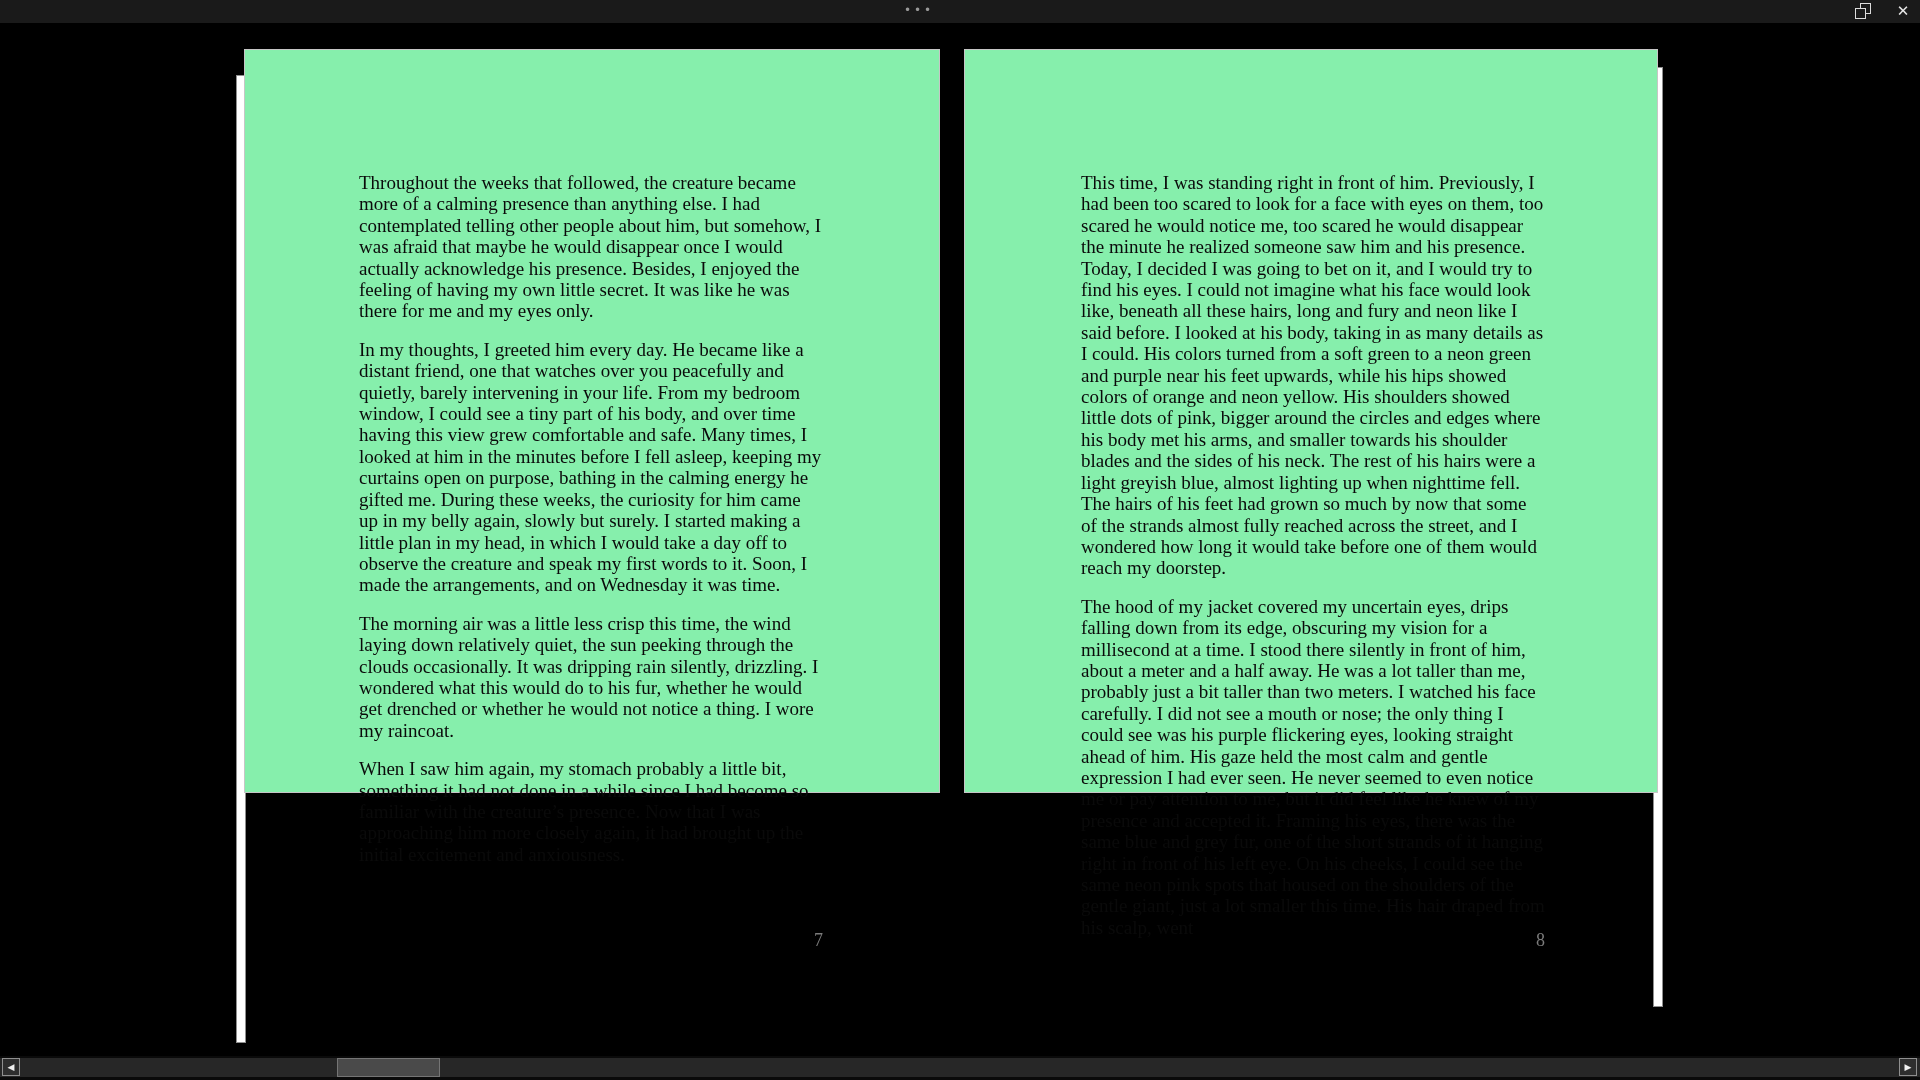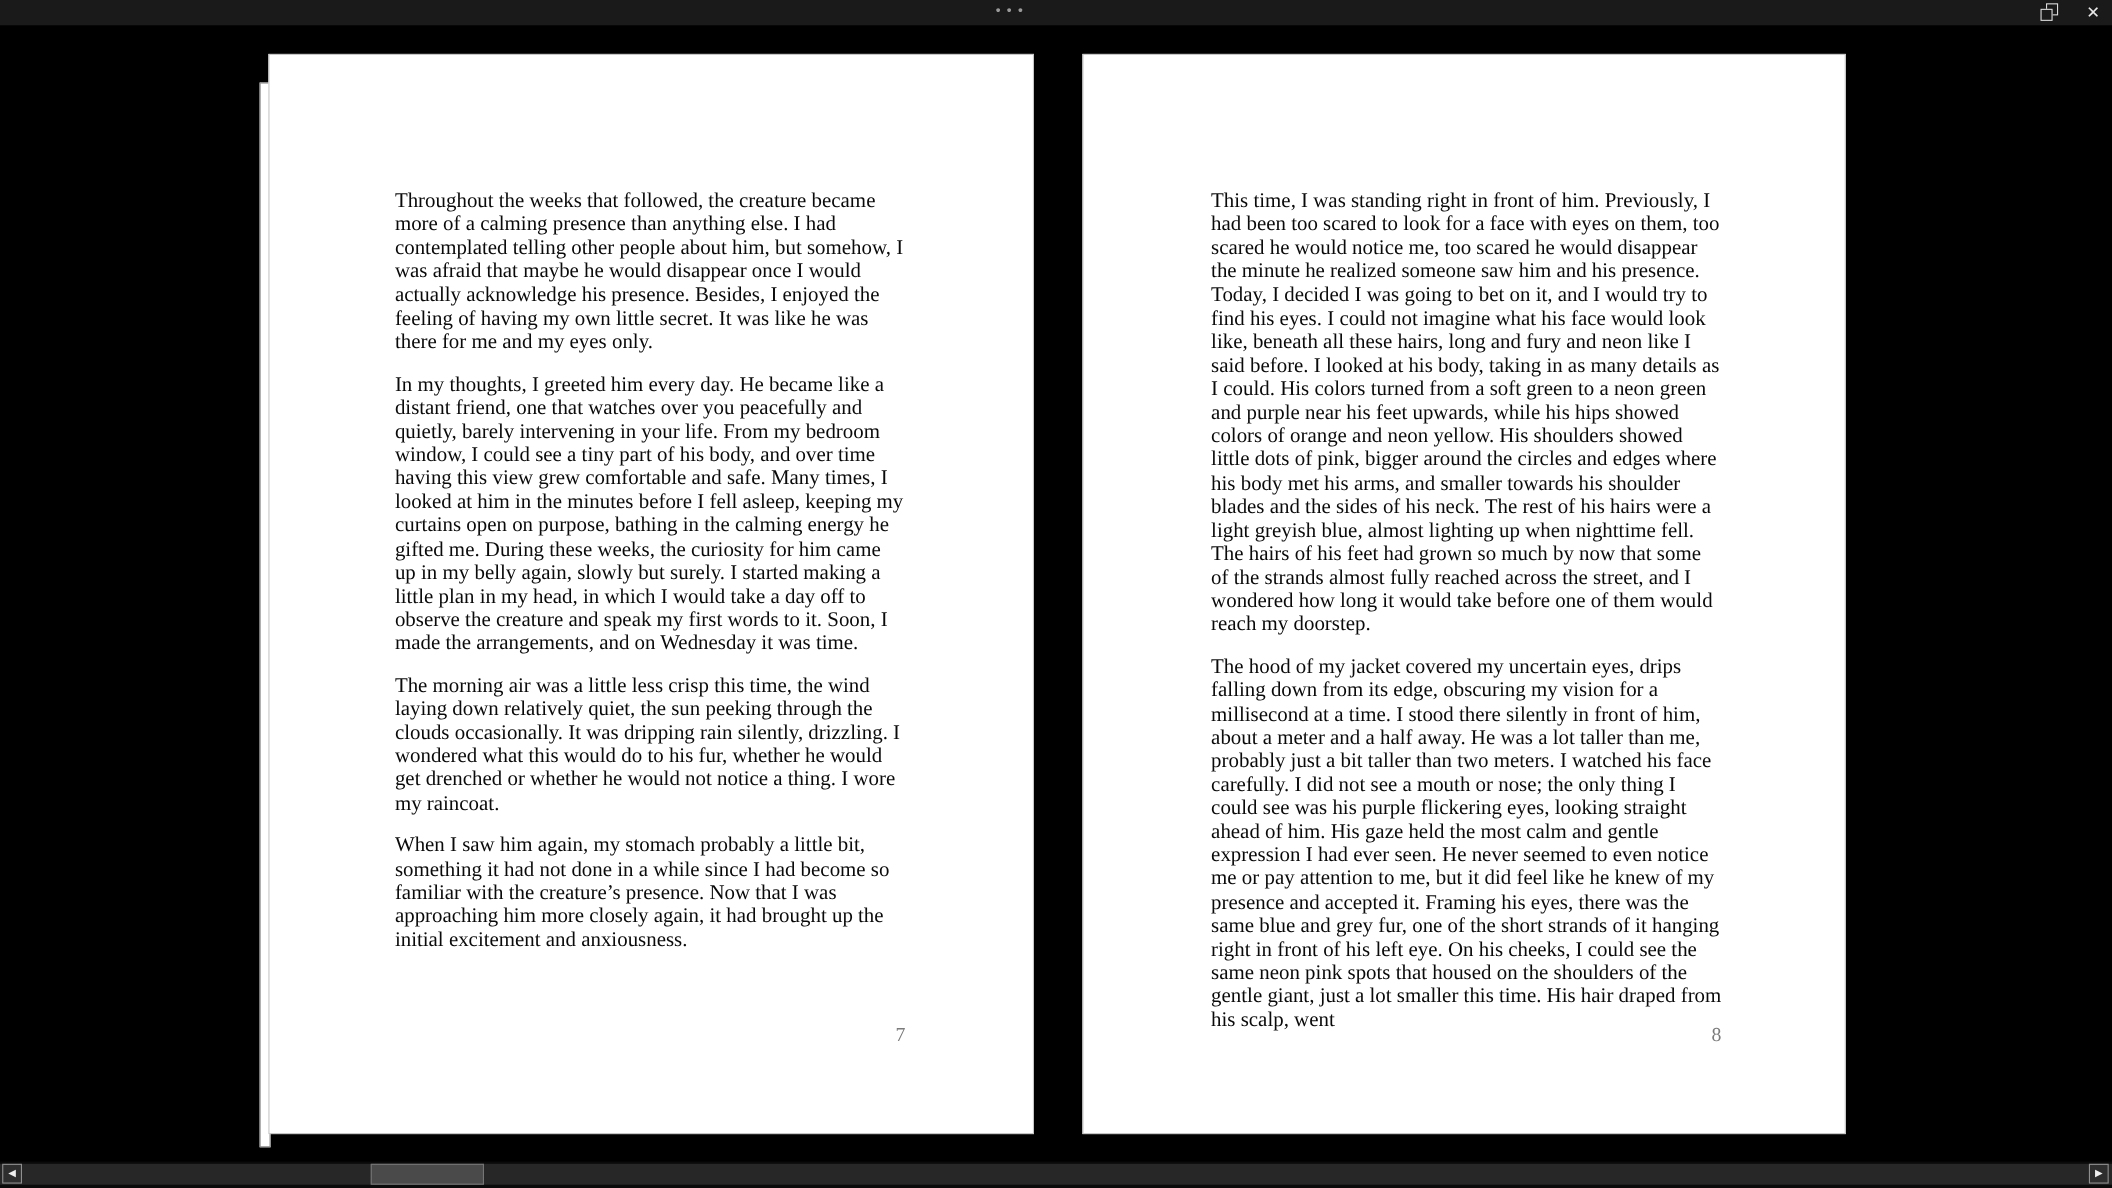--- a/index.html
+++ b/index.html
@@ -63,27 +63,27 @@
     background: #ffffff;
     border: 1px solid #8f8f8f;
     box-sizing: border-box;
   }
   .page-edge.left-edge  { left: 236px; top: 75px; width: 10px; height: 968px; }
   .page-edge.right-edge { left: 1653px; top: 67px; width: 10px; height: 940px; }
 
   .page {
     position: absolute;
     top: 49px;
-    height: 982px;
-    background: #ffffff;
+    height: 744px;
+    background: #86efac;
     border: 1px solid #c6c6c6;
     box-sizing: border-box;
   }
   .page.left-page  { left: 244px; width: 696px; }
-  .page.right-page { left: 984px; width: 694px; }
+  .page.right-page { left: 964px; width: 694px; }
 
   .text-col {
     position: absolute;
     top: 122px;
     width: 464px;
     color: #0a0a0a;
   }
   .page.left-page  .text-col { left: 114px; }
   .page.right-page .text-col { left: 116px; }
 

